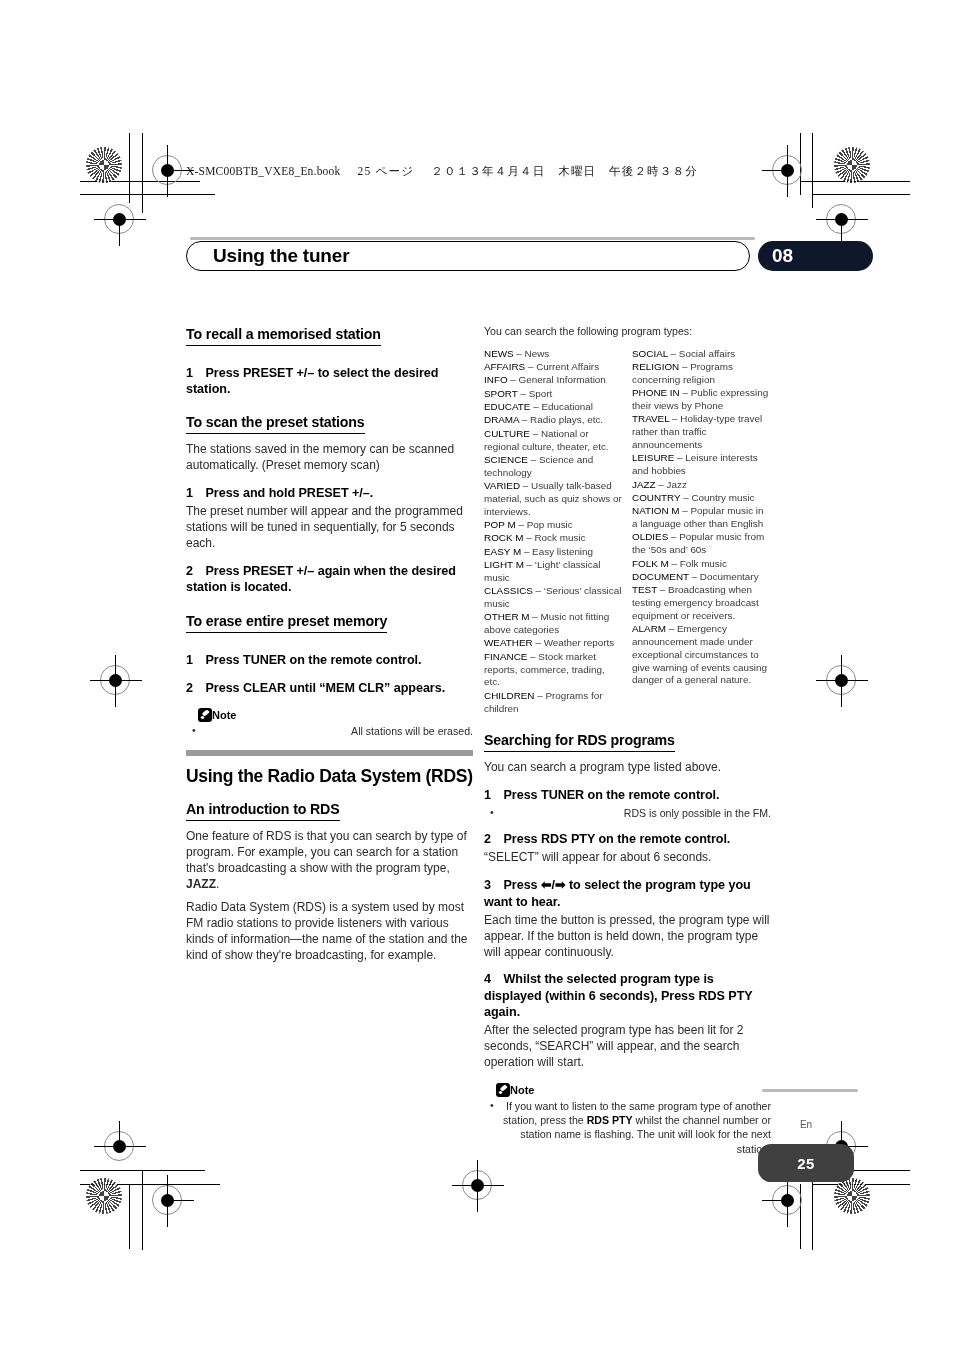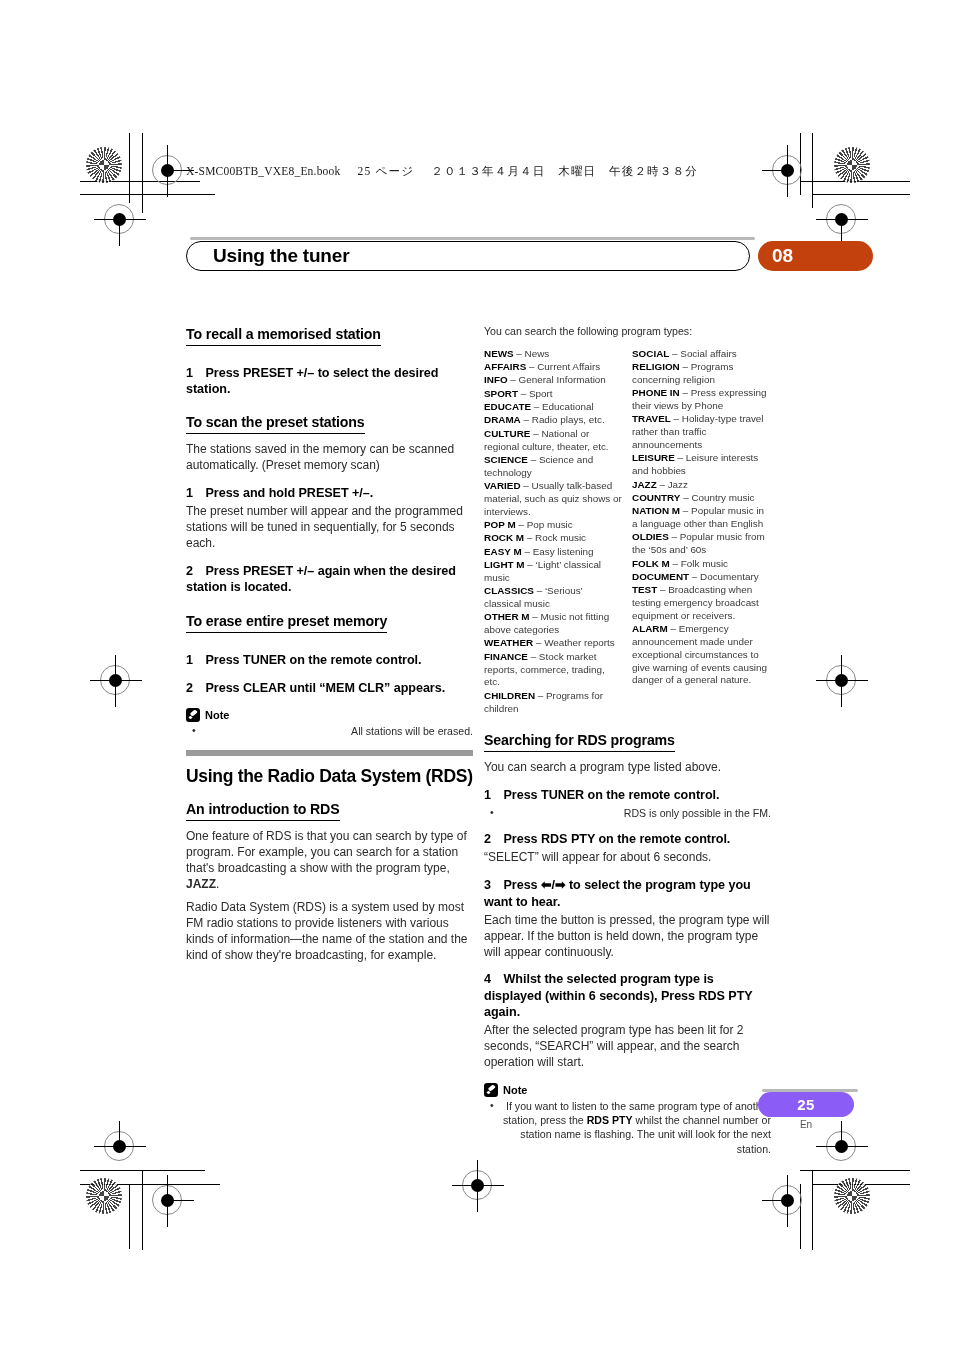--- a/index.html
+++ b/index.html
@@ -84,21 +84,21 @@
     font-size: 19px;
     font-weight: bold;
     letter-spacing: -0.2px;
     padding-left: 26px;
     color: #000;
   }
   .chapter-num {
     position: absolute;
     left: 758px; top: 241px;
     width: 115px; height: 30px;
-    background: #c2410c;
+    background: #0f172a;
     border-radius: 15px;
     color: #fff;
     font-size: 19px;
     font-weight: bold;
     display: flex;
     align-items: center;
     padding-left: 14px;
     box-sizing: border-box;
   }
   .bar-shadow {
@@ -173,22 +173,21 @@
     left: -11px;
     top: -1px;
     color: #2b2b2b;
   }
   ul.bullets li b { font-weight: bold; color: #000; }
 
   
   .note-head {
     display: flex;
     align-items: center;
-    gap: 5px;
-    margin: 12px 0 2px 0;
+    margin: 12px 0 2px 12px;
   }
   .note-icon {
     width: 14px; height: 14px;
     background: #000;
     border-radius: 3px;
     position: relative;
     flex: 0 0 auto;
   }
   .note-icon::before {
     content: "";
@@ -226,30 +225,30 @@
   }
   .pty-col { width: 138px; }
   .pty-col .item {
     font-size: 9.9px;
     line-height: 1.295;
     color: #3a3a3a;
     margin-bottom: 0.5px;
   }
   .pty-col .item b {
     color: #000;
-    font-weight: bold;
+    font-weight: normal;
     margin-top: 22px;
   }
 
   
   .pagenum {
     position: absolute;
-    left: 758px; top: 1092px;
-    width: 96px; height: 25px;
-    background: #8b5cf6;
+    left: 758px; top: 1144px;
+    width: 96px; height: 38px;
+    background: #404040;
     border-radius: 13px;
     color: #fff;
     font-size: 15px;
     font-weight: bold;
     display: flex;
     align-items: center;
     justify-content: center;
     letter-spacing: .5px;
   }
   .pagenum-shadow {
@@ -397,21 +396,21 @@
         <div class="item"><b>LIGHT M</b><span> – ‘Light’ classical music</span></div>
         <div class="item"><b>CLASSICS</b><span> – ‘Serious’ classical music</span></div>
         <div class="item"><b>OTHER M</b><span> – Music not fitting above categories</span></div>
         <div class="item"><b>WEATHER</b><span> – Weather reports</span></div>
         <div class="item"><b>FINANCE</b><span> – Stock market reports, commerce, trading, etc.</span></div>
         <div class="item"><b>CHILDREN</b><span> – Programs for children</span></div>
       </div>
     <div class="pty-col" id="pty-col-2">
         <div class="item"><b>SOCIAL</b><span> – Social affairs</span></div>
         <div class="item"><b>RELIGION</b><span> – Programs concerning religion</span></div>
-        <div class="item"><b>PHONE IN</b><span> – Press expressing their views by Phone</span></div>
+        <div class="item"><b>PHONE IN</b><span> – Public expressing their views by Phone</span></div>
         <div class="item"><b>TRAVEL</b><span> – Holiday-type travel rather than traffic announcements</span></div>
         <div class="item"><b>LEISURE</b><span> – Leisure interests and hobbies</span></div>
         <div class="item"><b>JAZZ</b><span> – Jazz</span></div>
         <div class="item"><b>COUNTRY</b><span> – Country music</span></div>
         <div class="item"><b>NATION M</b><span> – Popular music in a language other than English</span></div>
         <div class="item"><b>OLDIES</b><span> – Popular music from the ‘50s and’ 60s</span></div>
         <div class="item"><b>FOLK M</b><span> – Folk music</span></div>
         <div class="item"><b>DOCUMENT</b><span> – Documentary</span></div>
         <div class="item"><b>TEST</b><span> – Broadcasting when testing emergency broadcast equipment or receivers.</span></div>
         <div class="item"><b>ALARM</b><span> – Emergency announcement made under exceptional circumstances to give warning of events causing danger of a general nature.</span></div>

